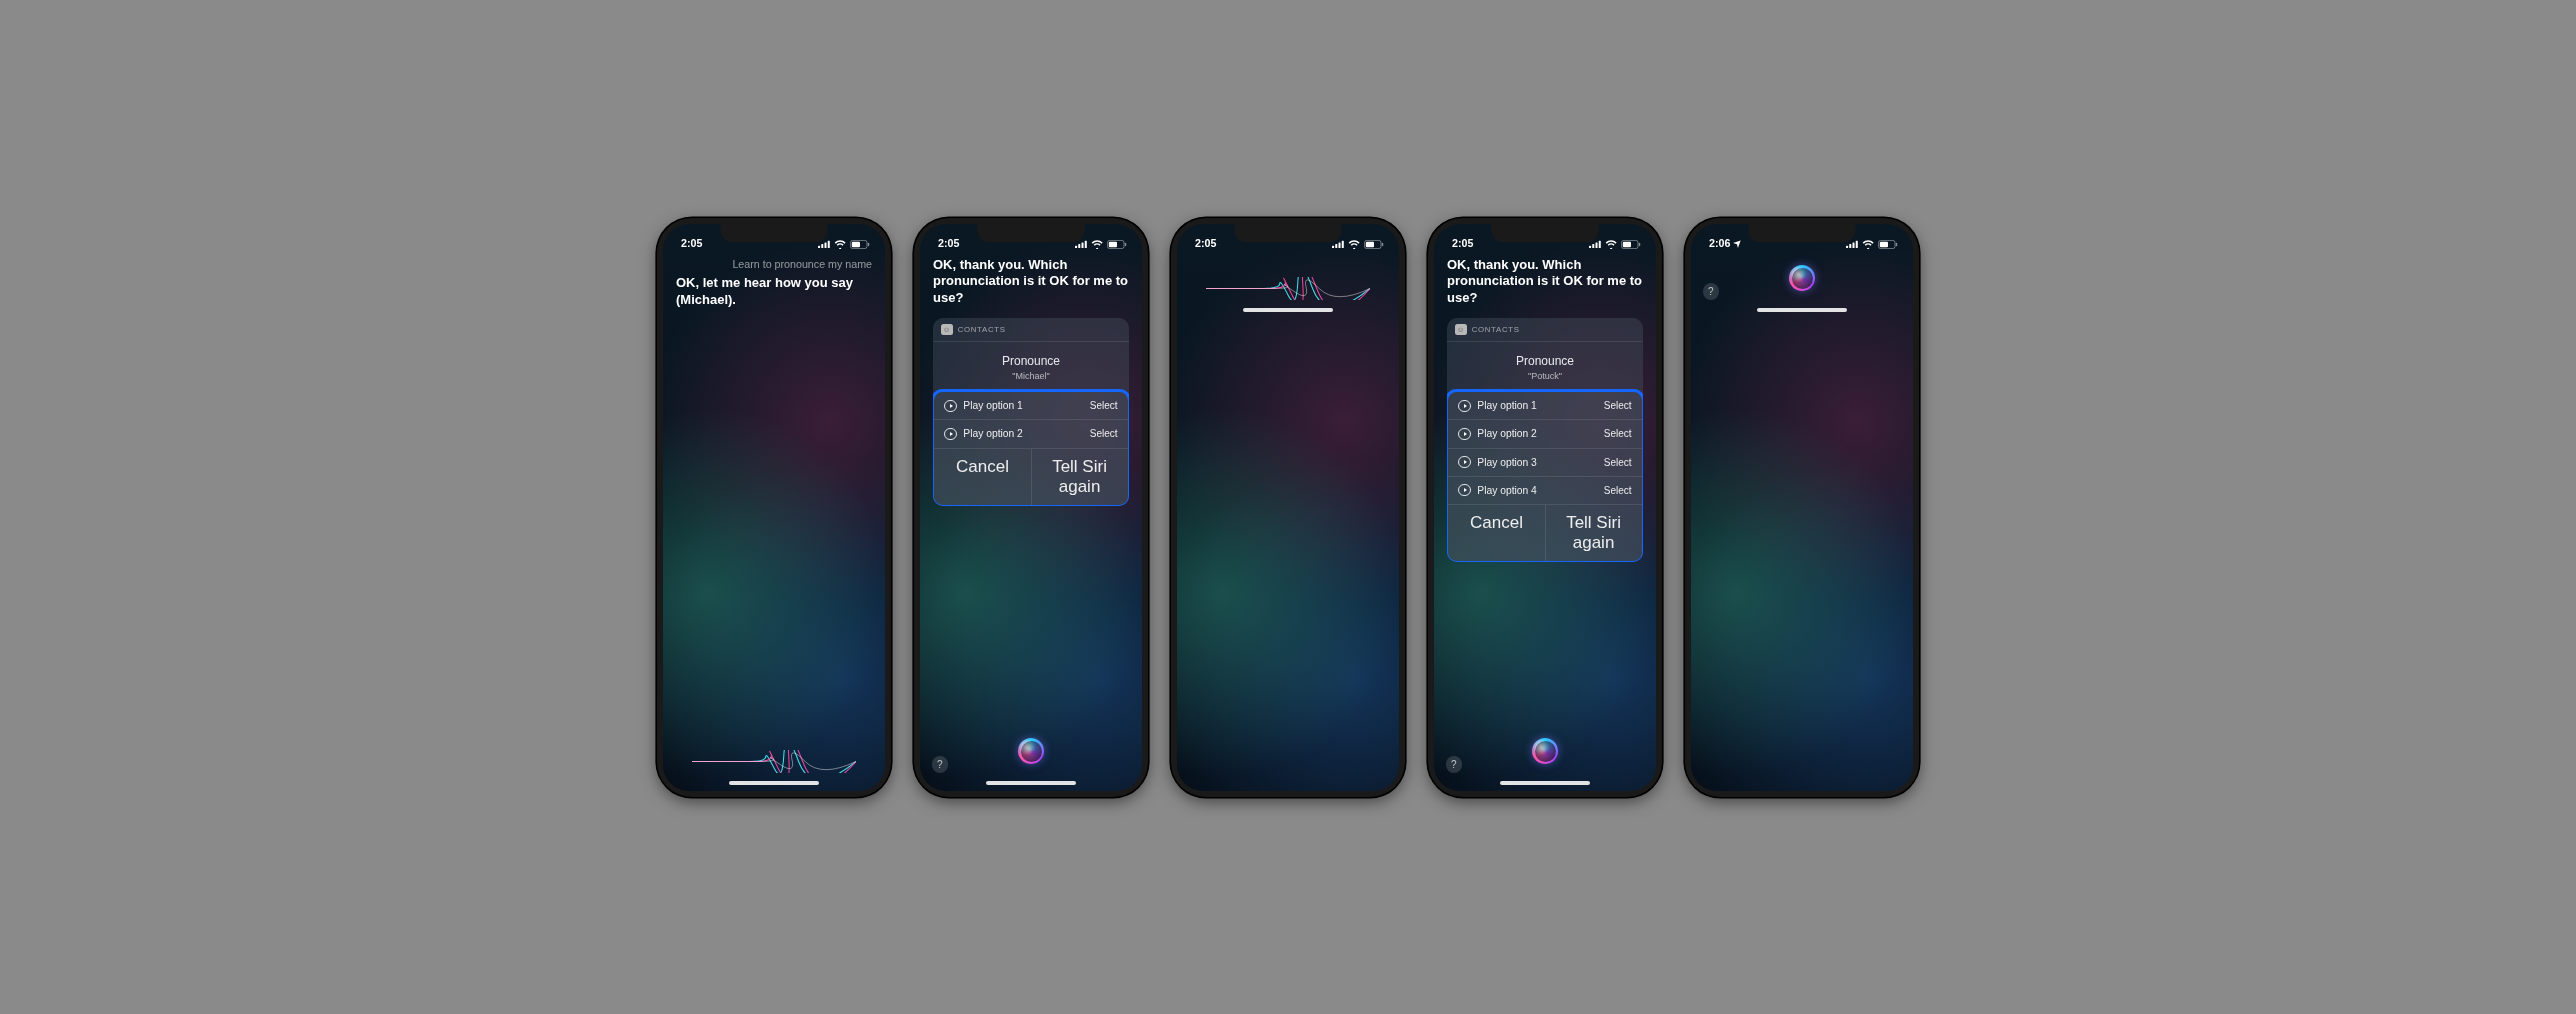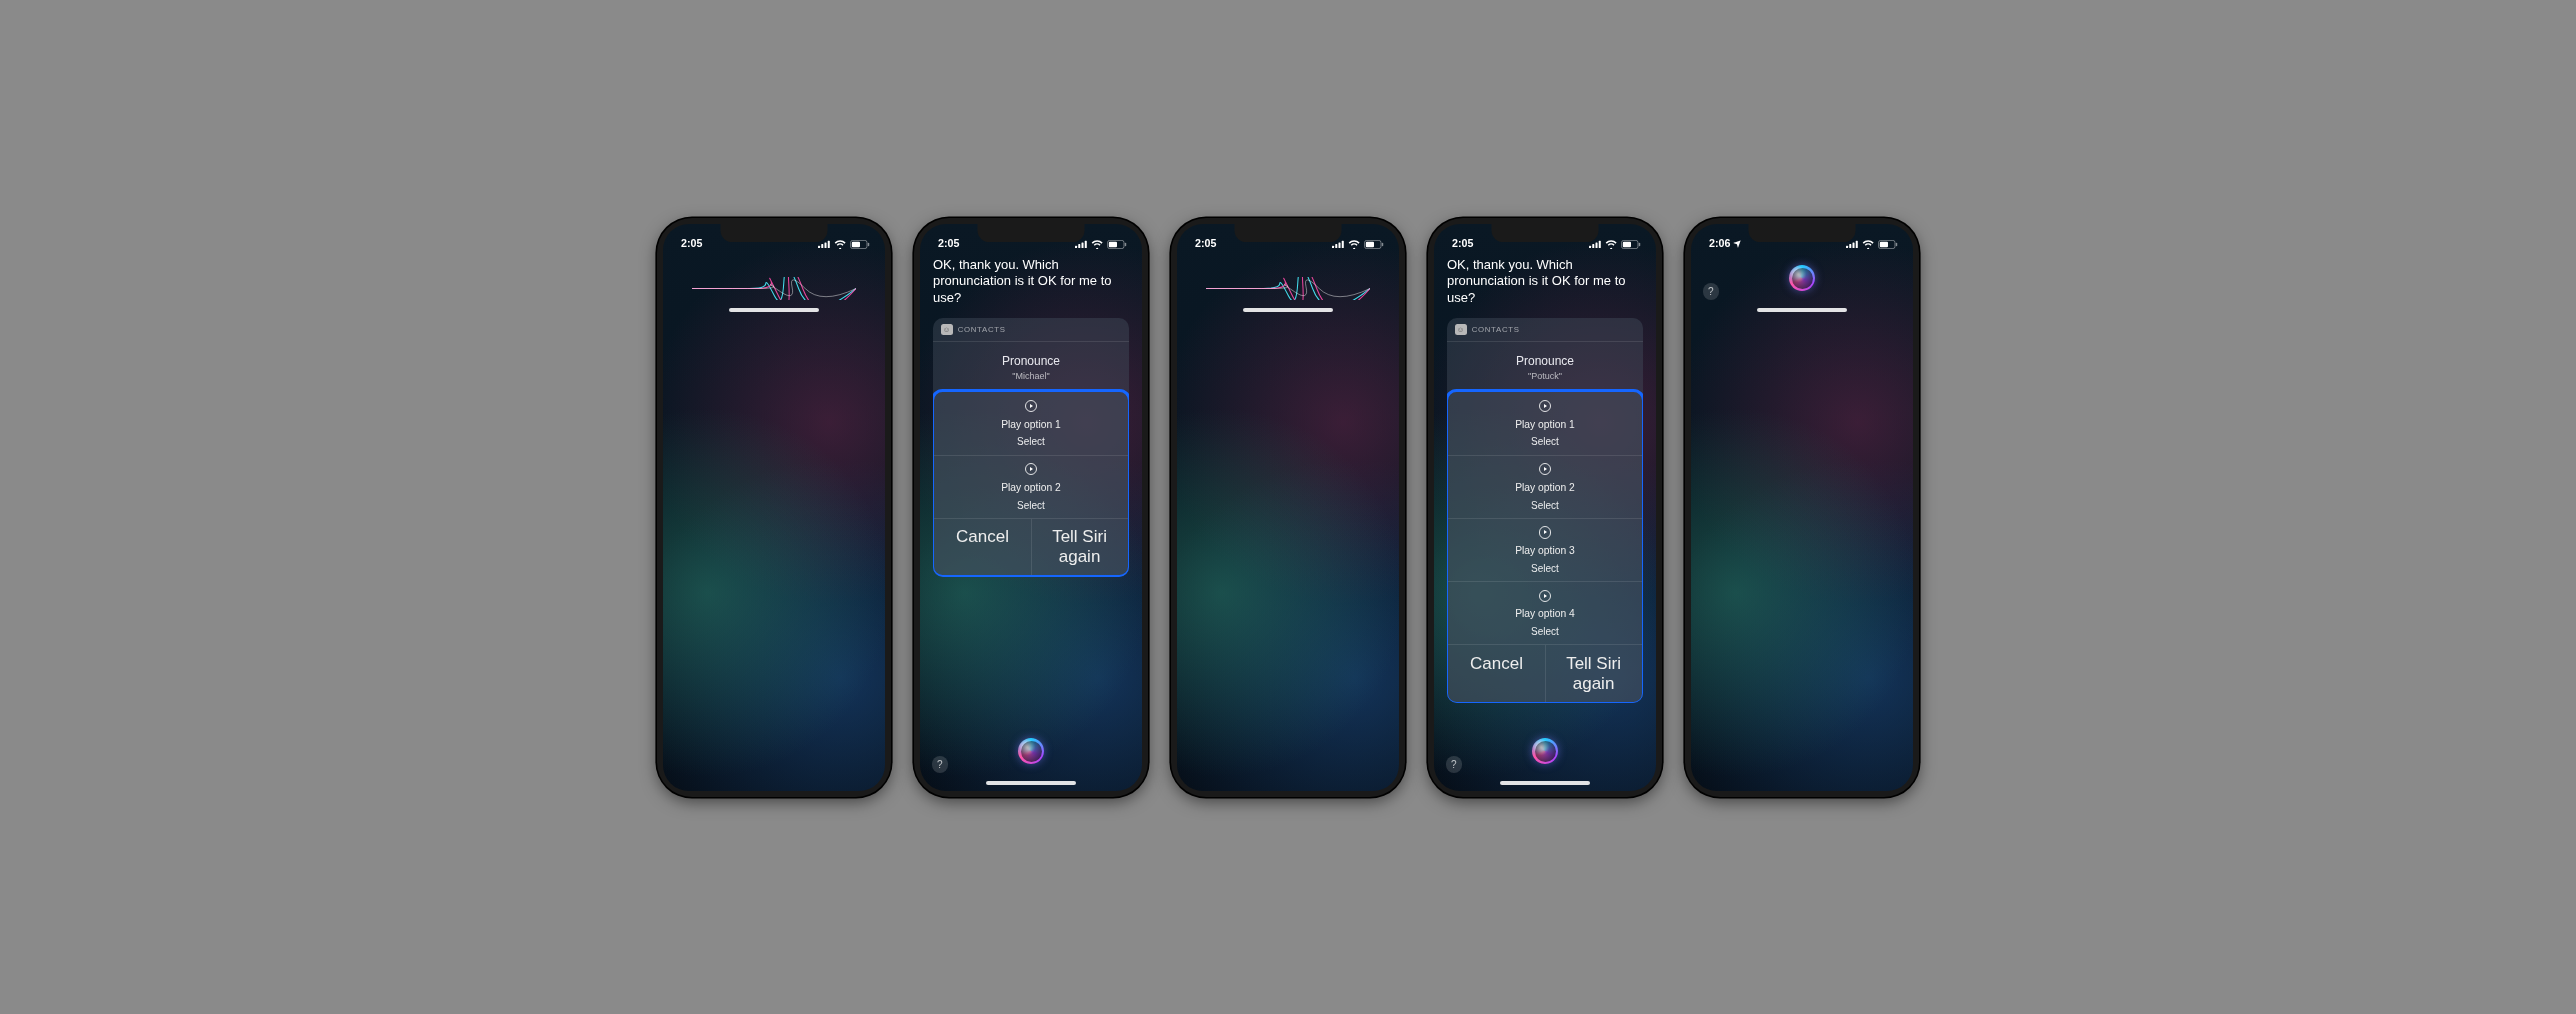--- a/index.html
+++ b/index.html
@@ -74,21 +74,21 @@
   }
   .user-prompt {
     font-size: 10.7px;
     color: rgba(255,255,255,0.55);
     text-align: right;
     margin-bottom: 5px;
     margin-top: 1.6px;
   }
   .siri-text {
     font-size: 13px;
-    font-weight: 400;
+    font-weight: 700;
     line-height: 1.28;
     color: #fff;
     margin-bottom: 11.5px;
   }
   .card {
     background: rgba(70,80,95,0.42);
     border-radius: 10px;
     overflow: hidden;
     margin-top: 3.3px;
   }
@@ -127,21 +127,20 @@
     padding-top: 3.3px;
     padding-bottom: 10px;
   }
   .opt-row {
     display: flex;
     align-items: center;
     gap: 6.6px;
     padding: 7.4px 10px;
     border-top: 0.4px solid rgba(255,255,255,0.10);
     font-size: 10.3px;
-    flex-direction: column;
   }
   .play-icon {
     width: 12.3px;
     height: 12.3px;
     border: 0.8px solid rgba(255,255,255,0.85);
     border-radius: 50%;
     display: flex;
     align-items: center;
     justify-content: center;
     flex-shrink: 0;
@@ -262,20 +261,24 @@
               </svg>
             </span>
             <span>
               <svg width="20" height="9" viewBox="0 0 24 11">
                 <rect x="0.5" y="0.5" width="20" height="10" rx="2.5" fill="none" stroke="#fff" stroke-opacity="0.5"></rect>
                 <rect x="2" y="2" width="10" height="7" rx="1.3" fill="#fff"></rect>
                 <rect x="21.5" y="3.5" width="1.8" height="4" rx="0.9" fill="#fff" fill-opacity="0.5"></rect>
               </svg>
             </span>
           </div>
+        </div>
+        <div class="content">
+          <div class="user-prompt">Learn to pronounce my name</div>
+          <div class="siri-text">OK, let me hear how you say (Michael).</div>
         </div>
         <div class="bottom">
           <div>
             <svg class="siri-wave" viewBox="0 0 200 28">
               <path d="M0 14 Q50 14 70 14 T90 8 T100 22 T112 6 T130 14 T200 14" stroke="#48f0ff" stroke-width="1.3" fill="none" opacity="0.9"></path>
               <path d="M0 14 Q55 14 78 14 T96 4 T106 24 T118 8 T135 14 T200 14" stroke="#ff4aa8" stroke-width="1.3" fill="none" opacity="0.9"></path>
               <path d="M0 14 Q58 14 82 14 T98 10 T108 18 T122 12 T138 14 T200 14" stroke="#ffffff" stroke-width="0.9" fill="none" opacity="0.6"></path>
             </svg>
           </div>
           <div class="home-ind"></div>

